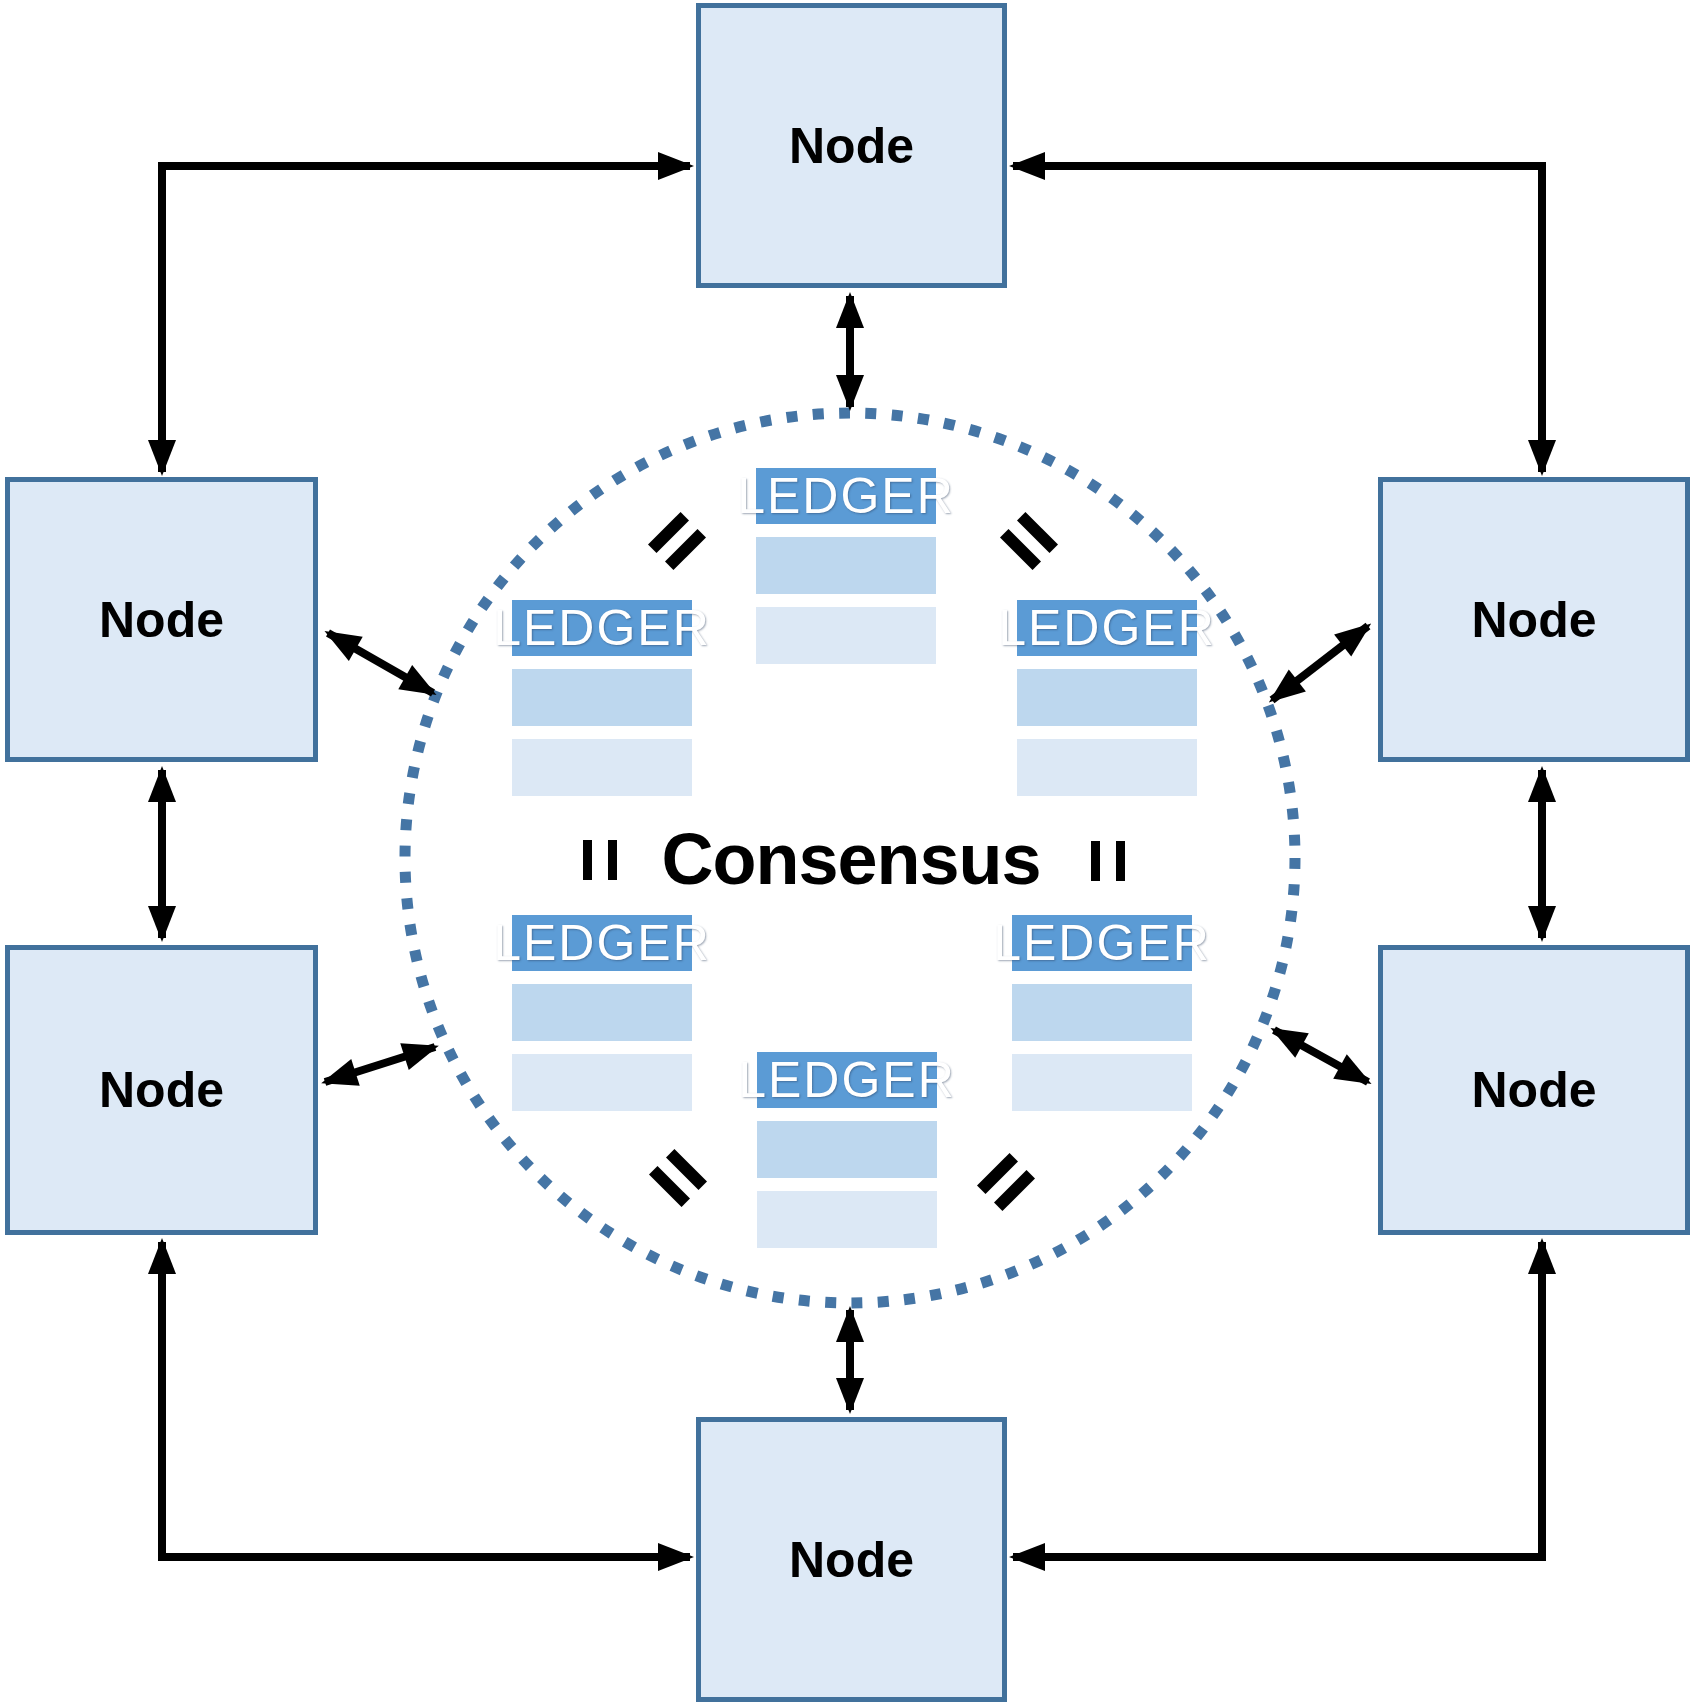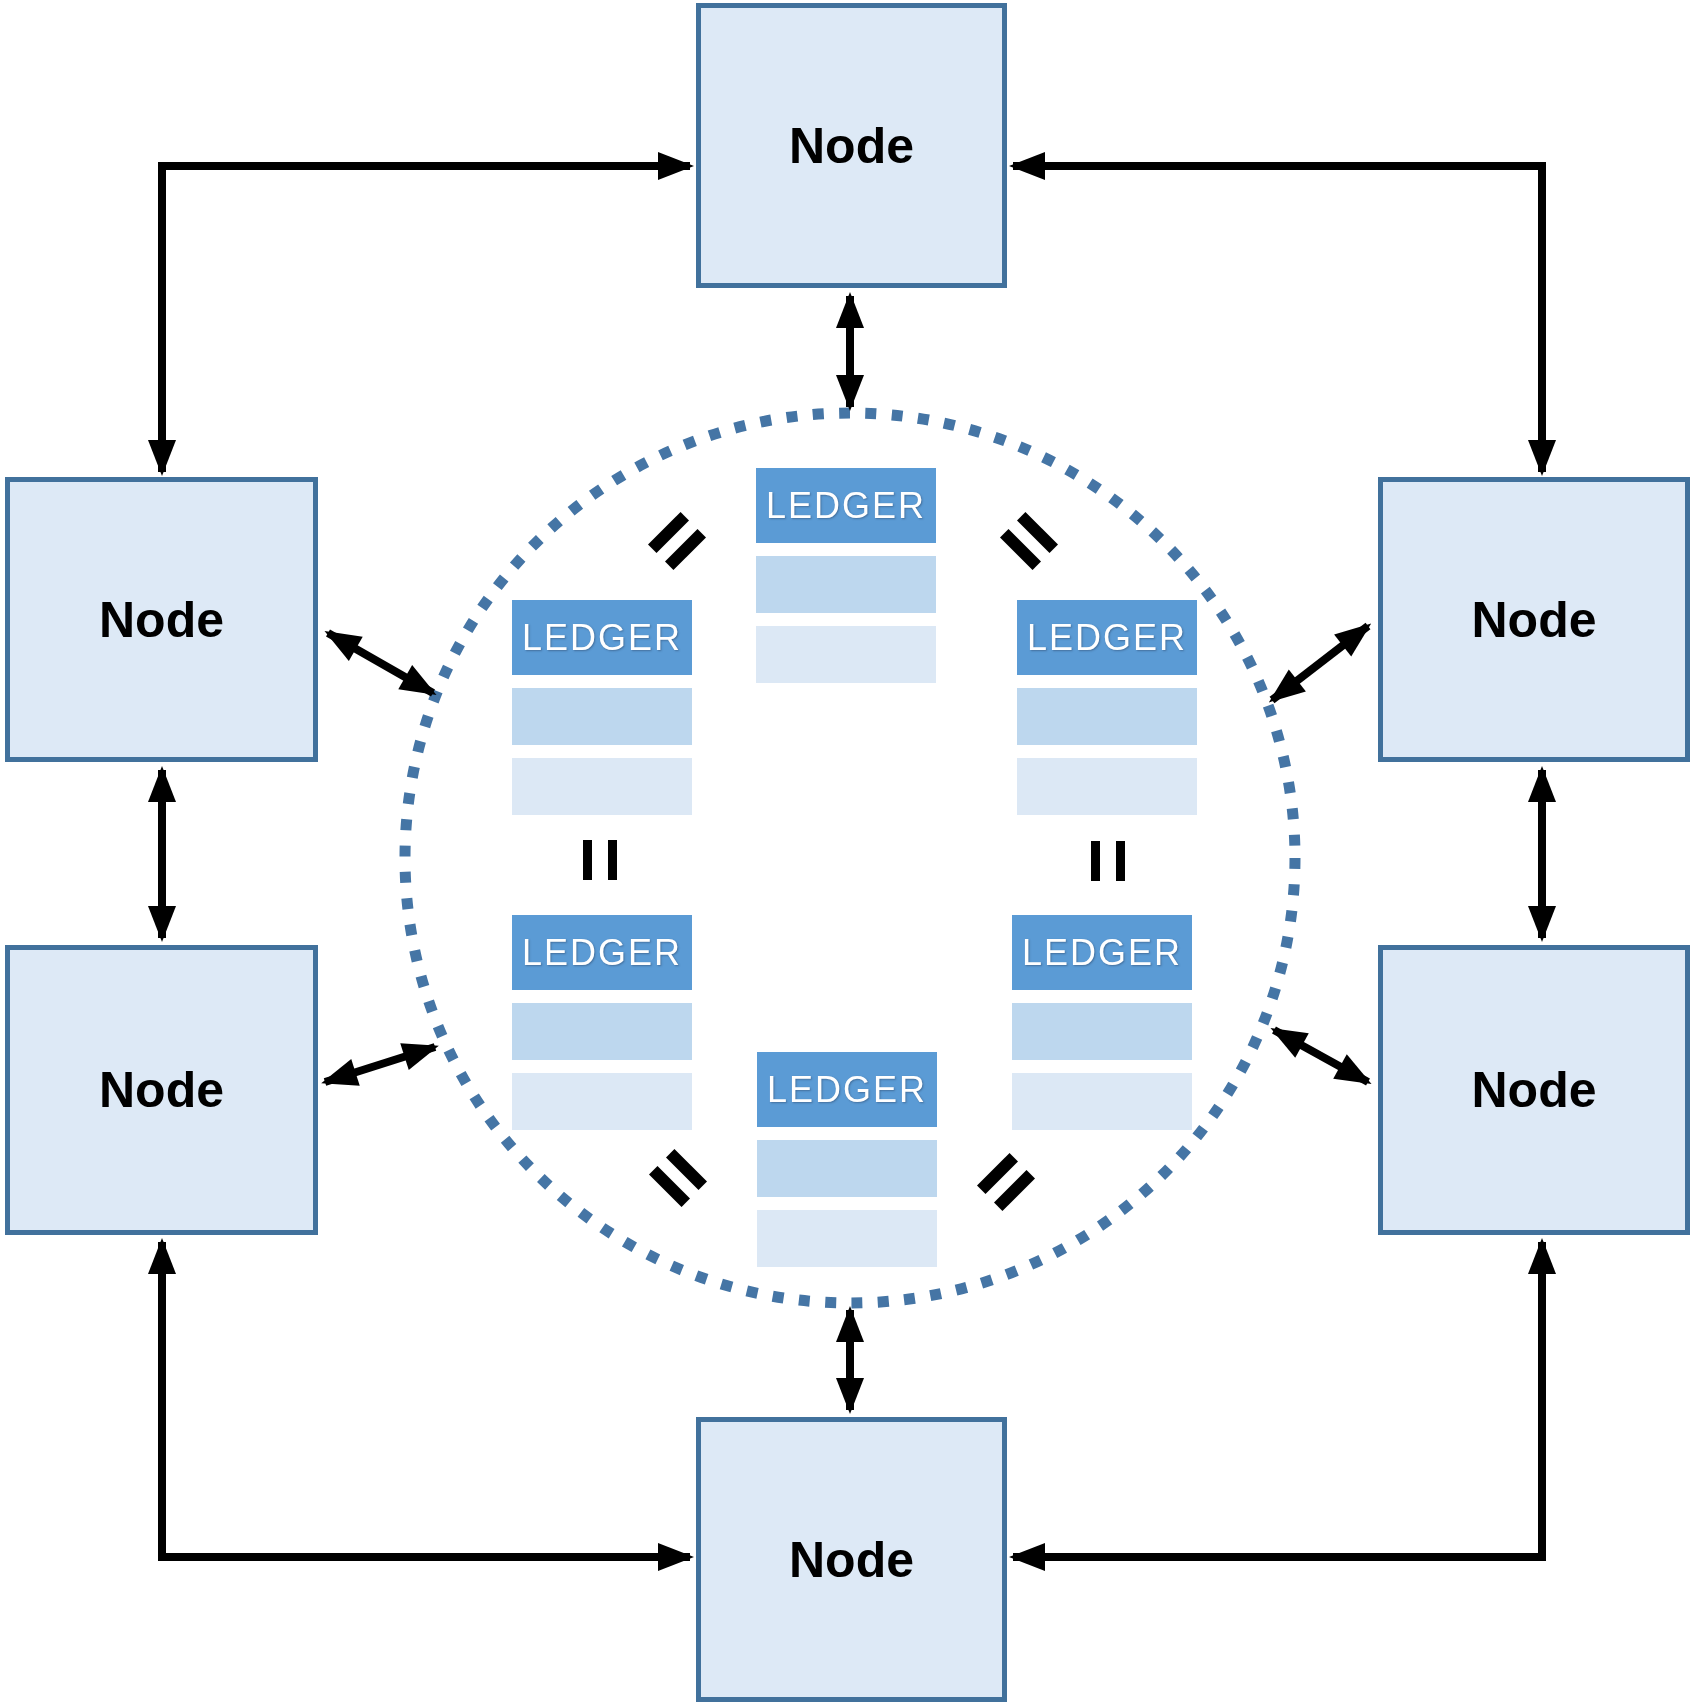--- a/index.html
+++ b/index.html
@@ -19,23 +19,23 @@
   #node-top        {left:696px; top:3px;    width:311px;height:285px;}
   #node-left-upper {left:5px;   top:477px;  width:313px;height:285px;}
   #node-left-lower {left:5px;   top:945px;  width:313px;height:290px;}
   #node-right-upper{left:1378px;top:477px;  width:312px;height:285px;}
   #node-right-lower{left:1378px;top:945px;  width:312px;height:290px;}
   #node-bottom     {left:696px; top:1417px; width:311px;height:285px;}
 
   
   .ledger{position:absolute;width:180px;}
   .ledger-header{
-    height:75px;background:#5b9bd5;color:#fff;
+    height:56px;background:#5b9bd5;color:#fff;
     display:flex;align-items:center;justify-content:center;
-    font-size:36px;letter-spacing:2px;
+    font-size:50px;letter-spacing:2px;
     text-shadow:1px 1px 2px rgba(40,60,90,.45);
   }
   .ledger-row{height:57px;margin-top:13px;}
   .row-mid{background:#bdd7ee;}
   .row-light{background:#dce8f5;}
   #ledger-top-center  {left:756px; top:468px;}
   #ledger-left-upper  {left:512px; top:600px;}
   #ledger-right-upper {left:1017px;top:600px;}
   #ledger-left-lower  {left:512px; top:915px;}
   #ledger-right-lower {left:1012px;top:915px;}
@@ -170,14 +170,15 @@
   </div>
   <div class="eq" id="eq-bottom-left">
     <div class="eq-bar"></div>
     <div class="eq-bar"></div>
   </div>
   <div class="eq" id="eq-bottom-right">
     <div class="eq-bar"></div>
     <div class="eq-bar"></div>
   </div>
 
+  <div id="consensus-title">Consensus</div>
 
 </div>
 
 </body></html>

